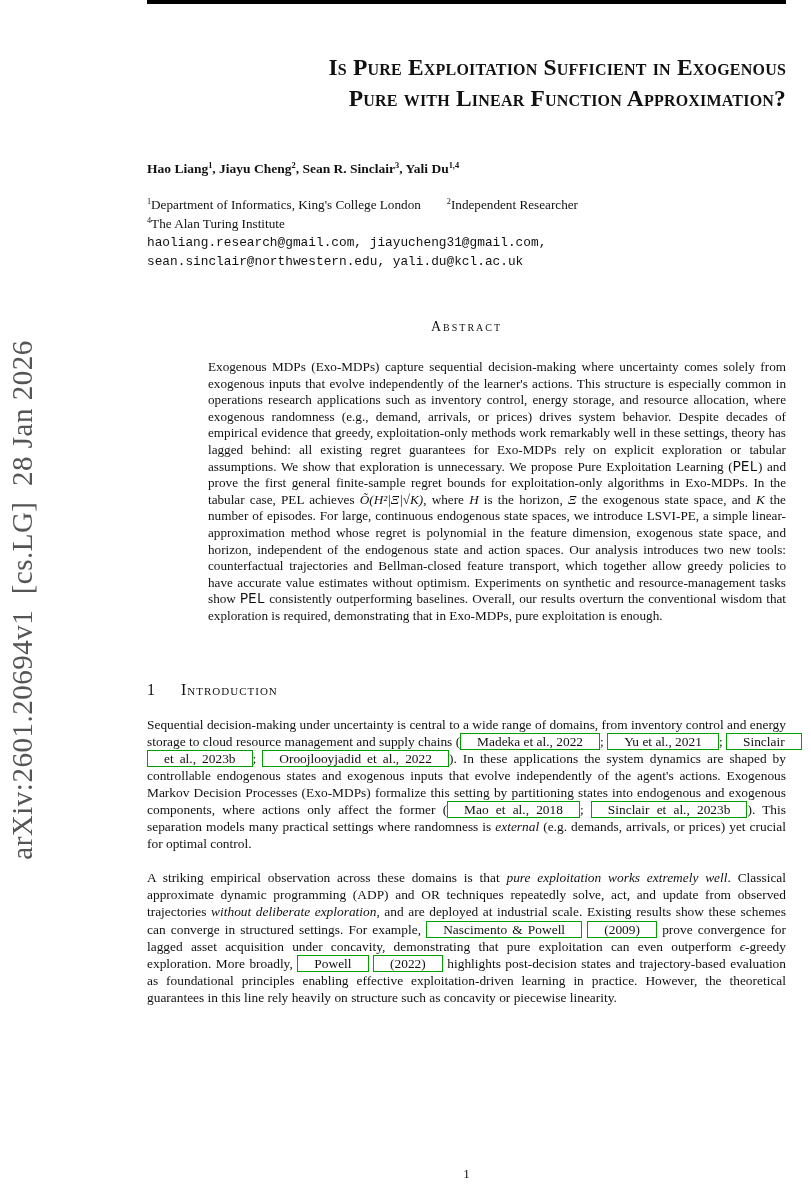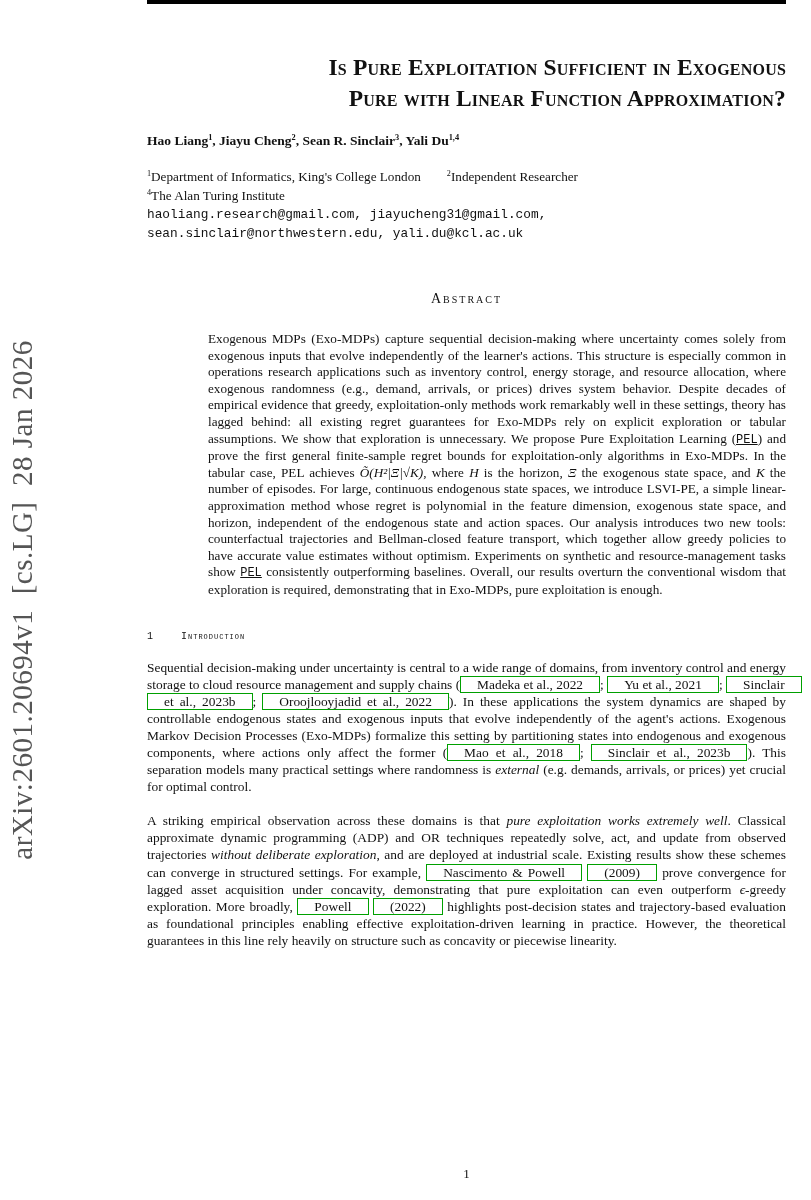--- a/index.html
+++ b/index.html
@@ -34,21 +34,21 @@
   .title {
     margin-top: 52px;
     font-weight: bold;
     font-variant: small-caps;
     font-size: 23.5px;
     line-height: 31px;
     letter-spacing: 0.2px;
     text-align: right;
   }
 
-  .authors { margin-top: 19px; font-size: 13.5px; font-weight: bold; }
+  .authors { margin-top: 47px; font-size: 13.5px; font-weight: bold; }
 
   .affiliations { margin-top: 18px; font-size: 13.2px; line-height: 19px; }
   .email-row { font-family: "Liberation Mono", monospace; font-size: 12.8px; }
   .gap { display: inline-block; width: 26px; }
   sup { font-size: 0.62em; vertical-align: super; line-height: 0; }
 
   .abstract-heading {
     margin-top: 48px;
     text-align: center;
     font-variant: small-caps;
@@ -58,39 +58,39 @@
   .abstract-body {
     margin-top: 24px;
     margin-left: 61px;
     width: 578px;
     font-size: 13.2px;
     line-height: 16.6px;
     text-align: justify;
     hyphens: auto;
   }
 
-  .section-heading { margin-top: 32px; font-size: 10px; font-family: Liberation Mono, monospace; }
+  .section-heading { margin-top: 56px; font-size: 16px; }
   .sec-num { display: inline-block; width: 34px; }
   .sec-title { font-variant: small-caps; letter-spacing: 1px; }
 
   .body-par {
     margin: 17px 0 0 0;
     font-size: 13.4px;
     line-height: 17.1px;
     text-align: justify;
     hyphens: auto;
   }
 
   .cite {
     border: 1px solid var(--cite-green, #00A000);
     padding: 0 16px;
     -webkit-box-decoration-break: clone;
     box-decoration-break: clone;
   }
-  .tt { font-family: "Liberation Mono", monospace; font-size: 12px; text-decoration: underline; }
+  .tt { font-family: "Liberation Mono", monospace; font-size: 14px; }
   .math { font-style: italic; }
 
   .page-number {
     position: absolute; left: 147px; top: 1166px;
     width: 639px; text-align: center; font-size: 13px;
   }
 </style>
 </head>
 <body>
 

